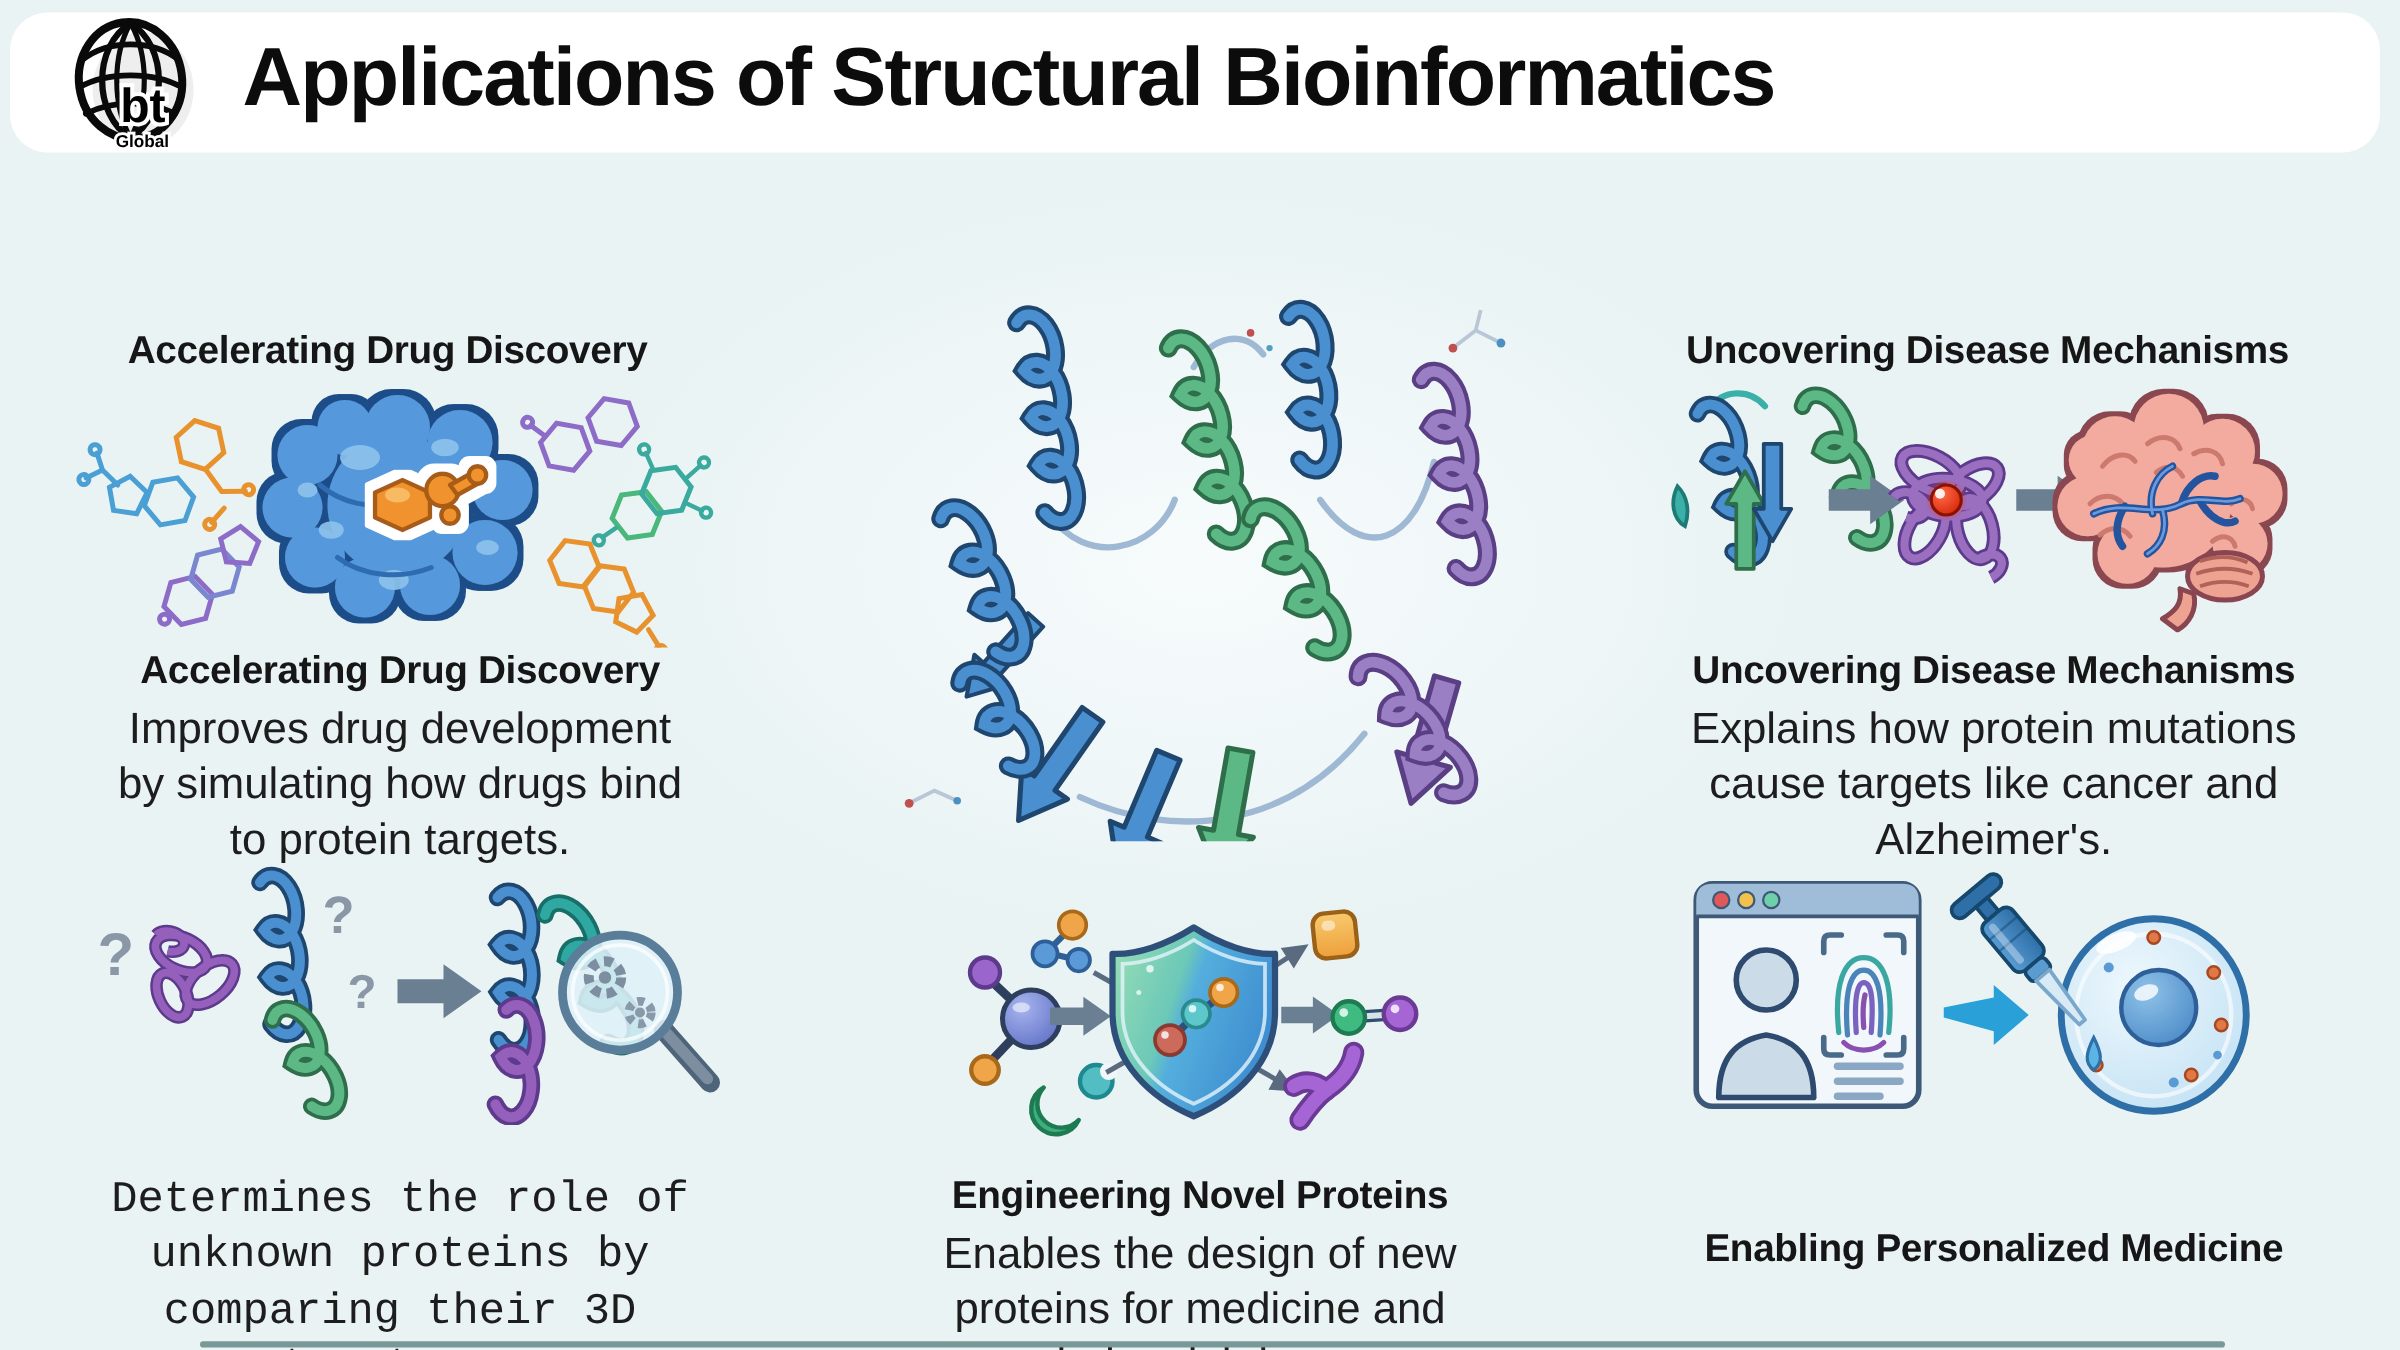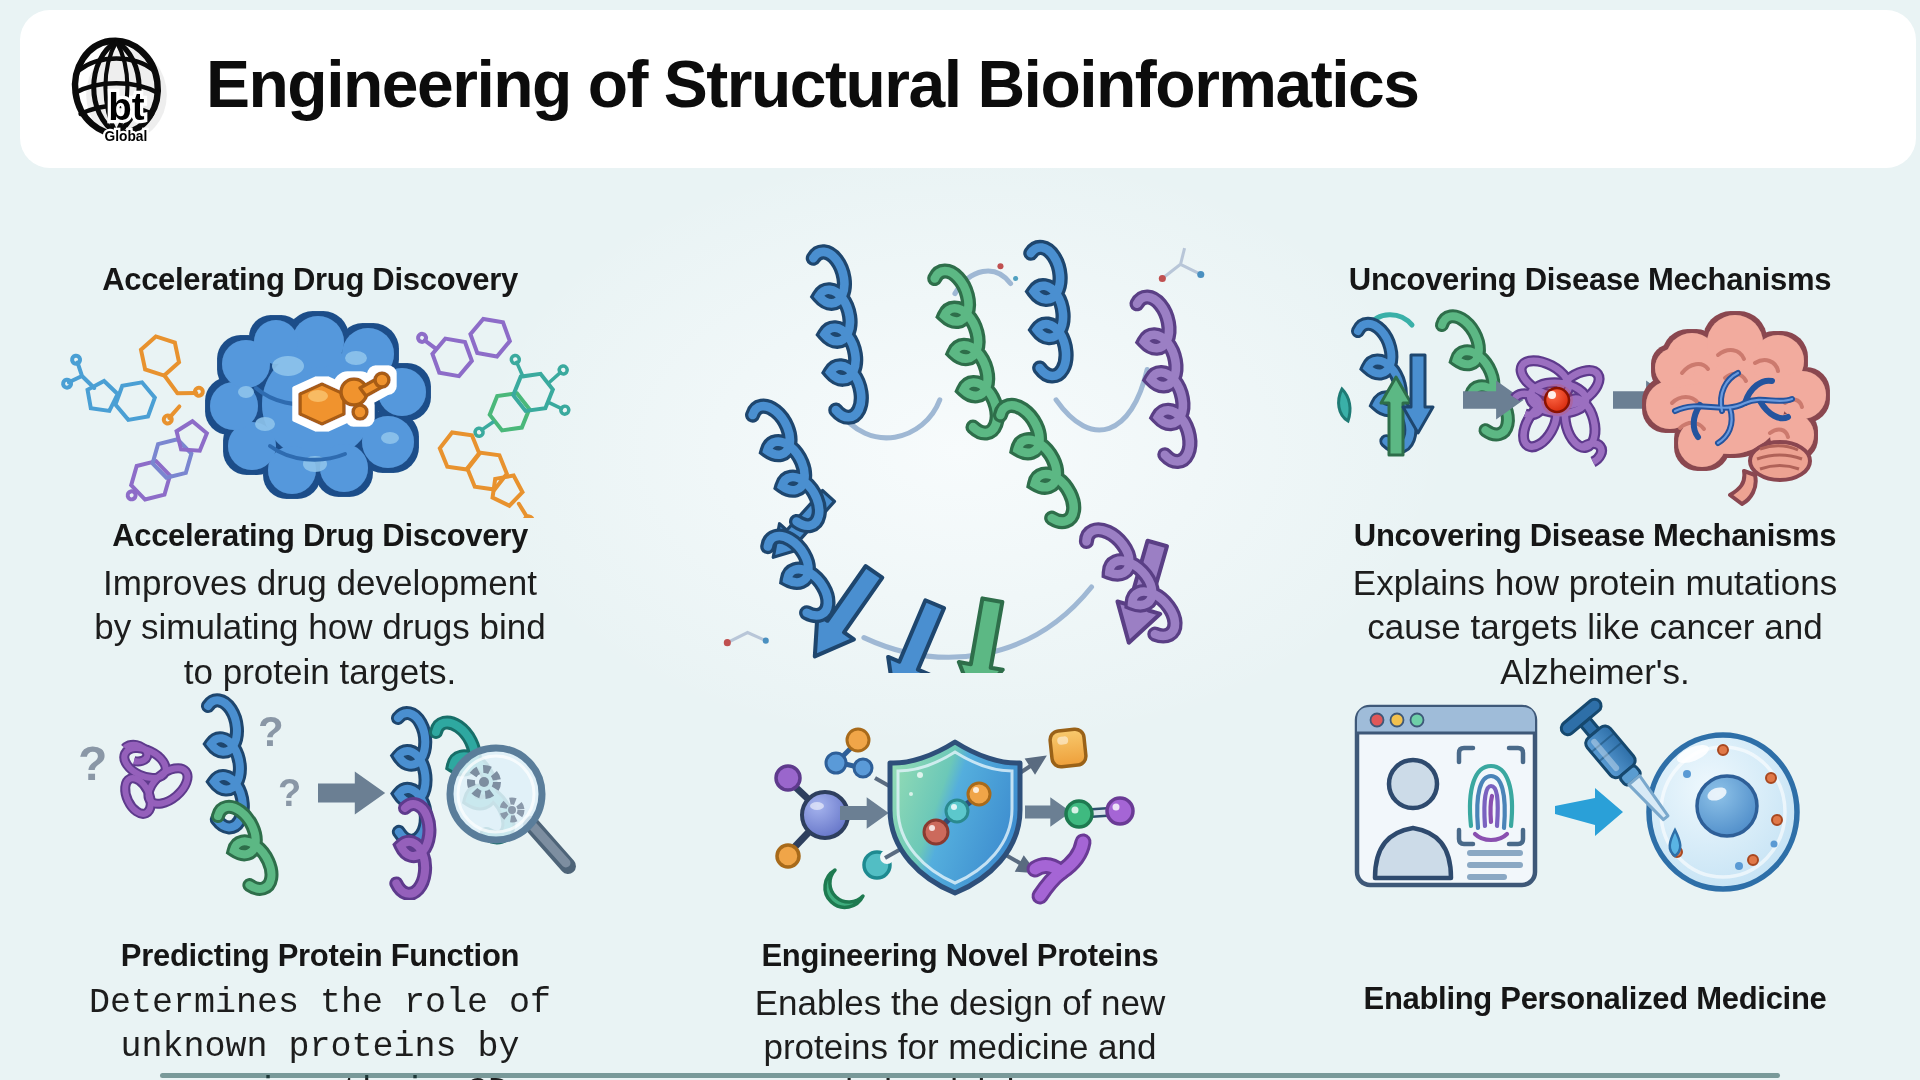--- a/index.html
+++ b/index.html
@@ -1,19 +1,19 @@
 <!DOCTYPE html>
 <html><head>
 <meta charset="utf-8">
 <style>
   html,body{margin:0;padding:0;background:#dfe9ea;}
   .stage{position:relative;width:1920px;height:1080px;overflow:hidden;
     background:radial-gradient(ellipse 700px 430px at 960px 450px,#f7fbfc 0%,rgba(247,251,252,0) 70%),#e9f3f4;
     font-family:"Liberation Sans",sans-serif;color:#141414;}
-  .header-card{position:absolute;left:20px;top:10px;width:1896px;height:158px;background:#ffffff;
+  .header-card{position:absolute;left:8px;top:10px;width:1896px;height:112px;background:#ffffff;
     border-radius:30px;display:flex;align-items:center;padding-left:46px;box-sizing:border-box;}
   .logo{position:relative;width:110px;height:128px;flex:0 0 auto;}
   .title{font-size:66px;font-weight:700;letter-spacing:-1.5px;color:#0c0c0c;margin-left:30px;padding-bottom:10px;white-space:nowrap;}
   .cell-heading{position:absolute;font-size:31px;font-weight:700;letter-spacing:-0.3px;text-align:center;color:#161616;}
   .cell-text{position:absolute;text-align:center;}
   .cell-text h3{font-size:31px;font-weight:700;letter-spacing:-0.3px;margin:0 0 7px 0;color:#161616;}
   .cell-text p{font-size:35px;line-height:1.27;margin:0 auto;color:#1d1d1d;}
   .illus{position:absolute;}
   svg text.qmark{font-family:"Liberation Sans",sans-serif;font-weight:700;fill:#8a97a6;}
   svg text.logo-abbr{font-family:"Liberation Sans",sans-serif;font-weight:700;fill:#000;paint-order:stroke;stroke:#ffffff;stroke-width:7px;}
@@ -107,21 +107,21 @@
           <path d="M55,12 C39,40 39,84 55,112" stroke-width="4.5"></path>
           <path d="M55,12 C71,40 71,84 55,112" stroke-width="4.5"></path>
           <path d="M13,44 C36,26 74,26 97,44" stroke-width="5"></path>
           <path d="M10,68 C35,54 75,54 100,68" stroke-width="5"></path>
           <path d="M16,91 C40,79 70,79 94,91" stroke-width="5"></path>
         </g>
         <text class="logo-abbr" x="46" y="98" font-size="42">bt</text>
         <text class="logo-sub" x="42" y="120" font-size="15">Global</text>
       </svg>
     </div>
-    <div class="title">Engineering of Structural Bioinformatics</div>
+    <div class="title">Applications of Structural Bioinformatics</div>
   </div>
 
   <div class="cell-heading" style="left:50px;top:262px;width:520px;">Accelerating Drug Discovery</div>
   <div class="cell-heading" style="left:1320px;top:262px;width:540px;">Uncovering Disease Mechanisms</div>
 
   <svg class="illus" style="left:60px;top:296px;" width="520" height="222" viewBox="0 0 520 222">
     <g>
       <g filter="url(#olB)" fill="#5598dc">
         <circle cx="258" cy="108" r="56"></circle>
           <circle cx="258" cy="46" r="26"></circle>
@@ -541,21 +541,20 @@
       <line x1="-15" y1="40" x2="15" y2="40" stroke="#16486e" stroke-width="2" opacity="0.5"></line>
       <line x1="-15" y1="52" x2="15" y2="52" stroke="#16486e" stroke-width="2" opacity="0.5"></line>
       <rect x="-9" y="31" width="6" height="40" rx="3" fill="#ffffff" opacity="0.35"></rect>
       <rect x="-10" y="77" width="20" height="12" rx="4" fill="#5a9cd0" stroke="#16486e" stroke-width="3"></rect>
       <polygon points="-7,89 7,89 3,138 -3,138" fill="#d8eaf6" stroke="#7aa8cc" stroke-width="3" stroke-linejoin="round"></polygon>
     </g>
     <path d="M350,138 C344,150 342,158 350,164 C358,158 356,150 350,138 Z" fill="#5ab4e4" stroke="#2e6fa8" stroke-width="2.5"></path>
   </svg>
 
   <div class="cell-text" style="left:50px;top:938px;width:540px;">
-    <h3>Predicting Protein Function</h3>
     <p style="max-width:510px;font-family:Liberation Mono, monospace;">Determines the role of unknown proteins by comparing their 3D structures.</p>
   </div>
   <div class="cell-text" style="left:680px;top:938px;width:560px;">
     <h3>Engineering Novel Proteins</h3>
     <p style="max-width:450px;">Enables the design of new proteins for medicine and industrial drug.</p>
   </div>
   <div class="cell-text" style="left:1310px;top:981px;width:570px;">
     <h3>Enabling Personalized Medicine</h3>
   </div>
 

